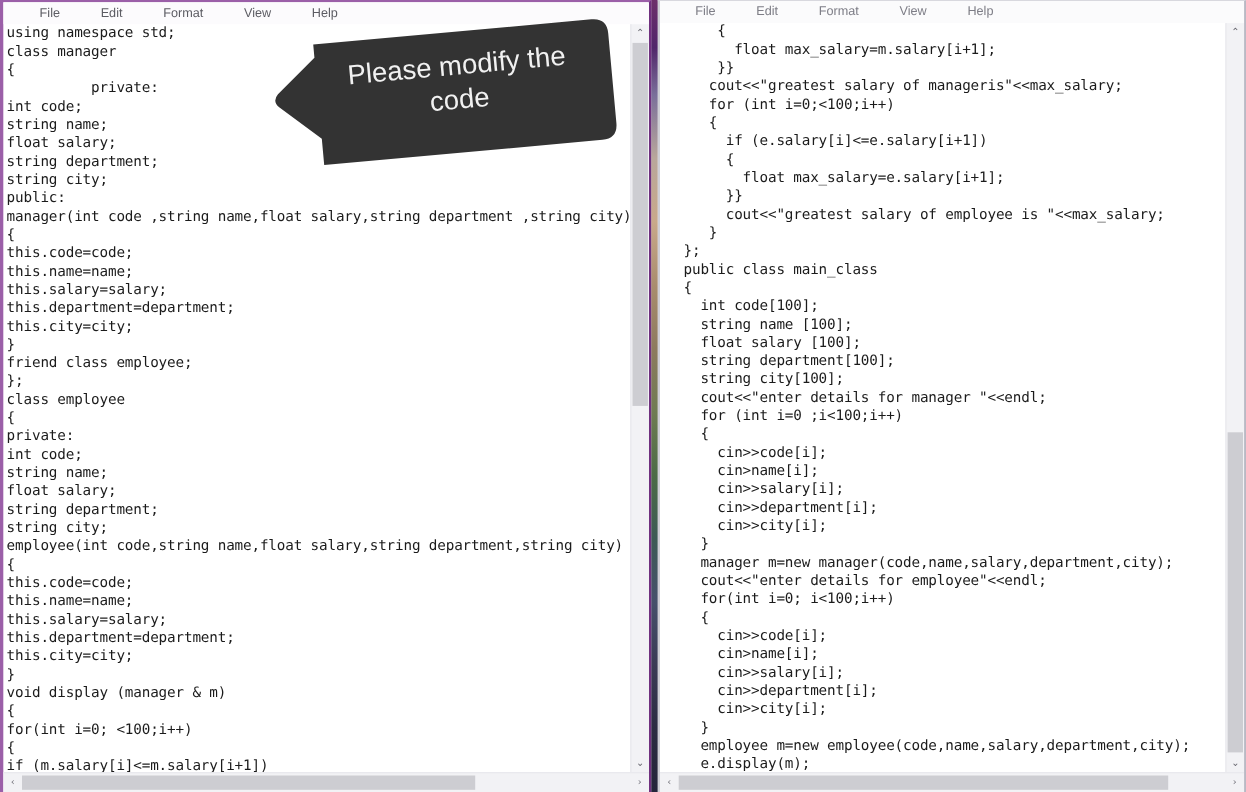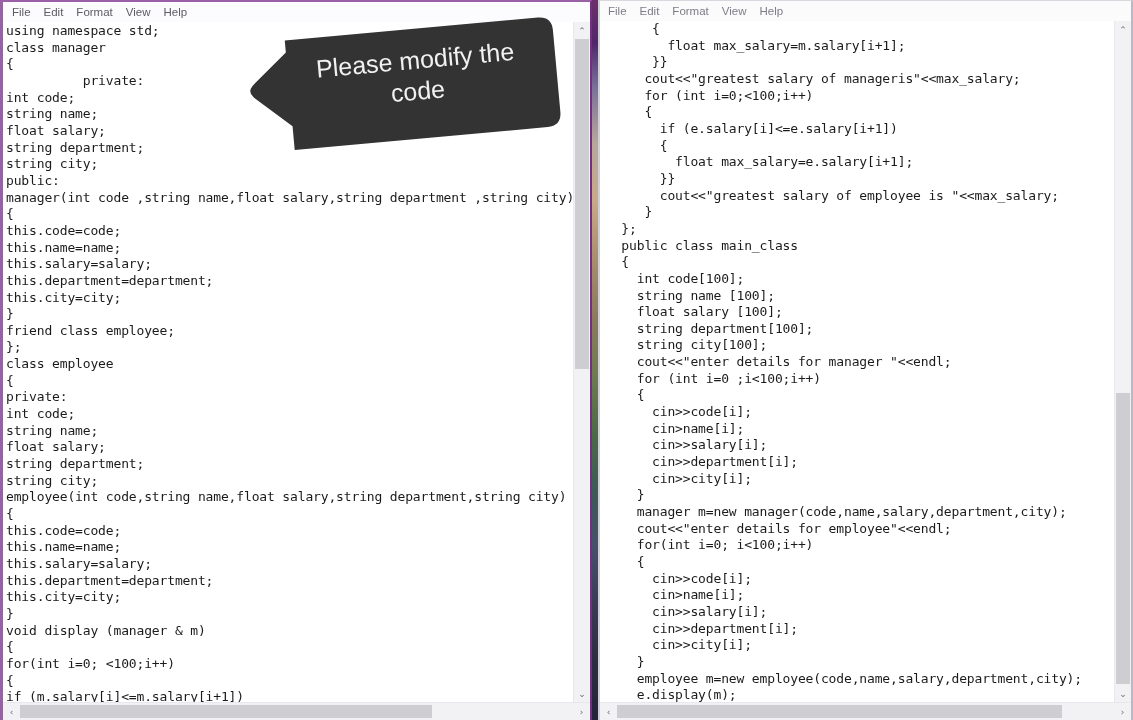--- a/index.html
+++ b/index.html
@@ -78,20 +78,21 @@
   }
   #window-left .menubar { background: #fcfbfd; }
   #window-right .menubar { background: #fbfbfc; padding-left: 8px; }
   .menu-item {
     font-family: "Liberation Sans", sans-serif;
     font-size: 11.5px;
     color: #5c5c63;
     margin-right: 13px;
     line-height: 20px;
     white-space: nowrap;
+    margin-left: 24px;
   }
   #window-right .menu-item { color: #7d7d86; }
 
   
   .textarea-wrap {
     position: absolute;
     left: 0;
     right: 0;
     top: 20px;
     bottom: 0;

